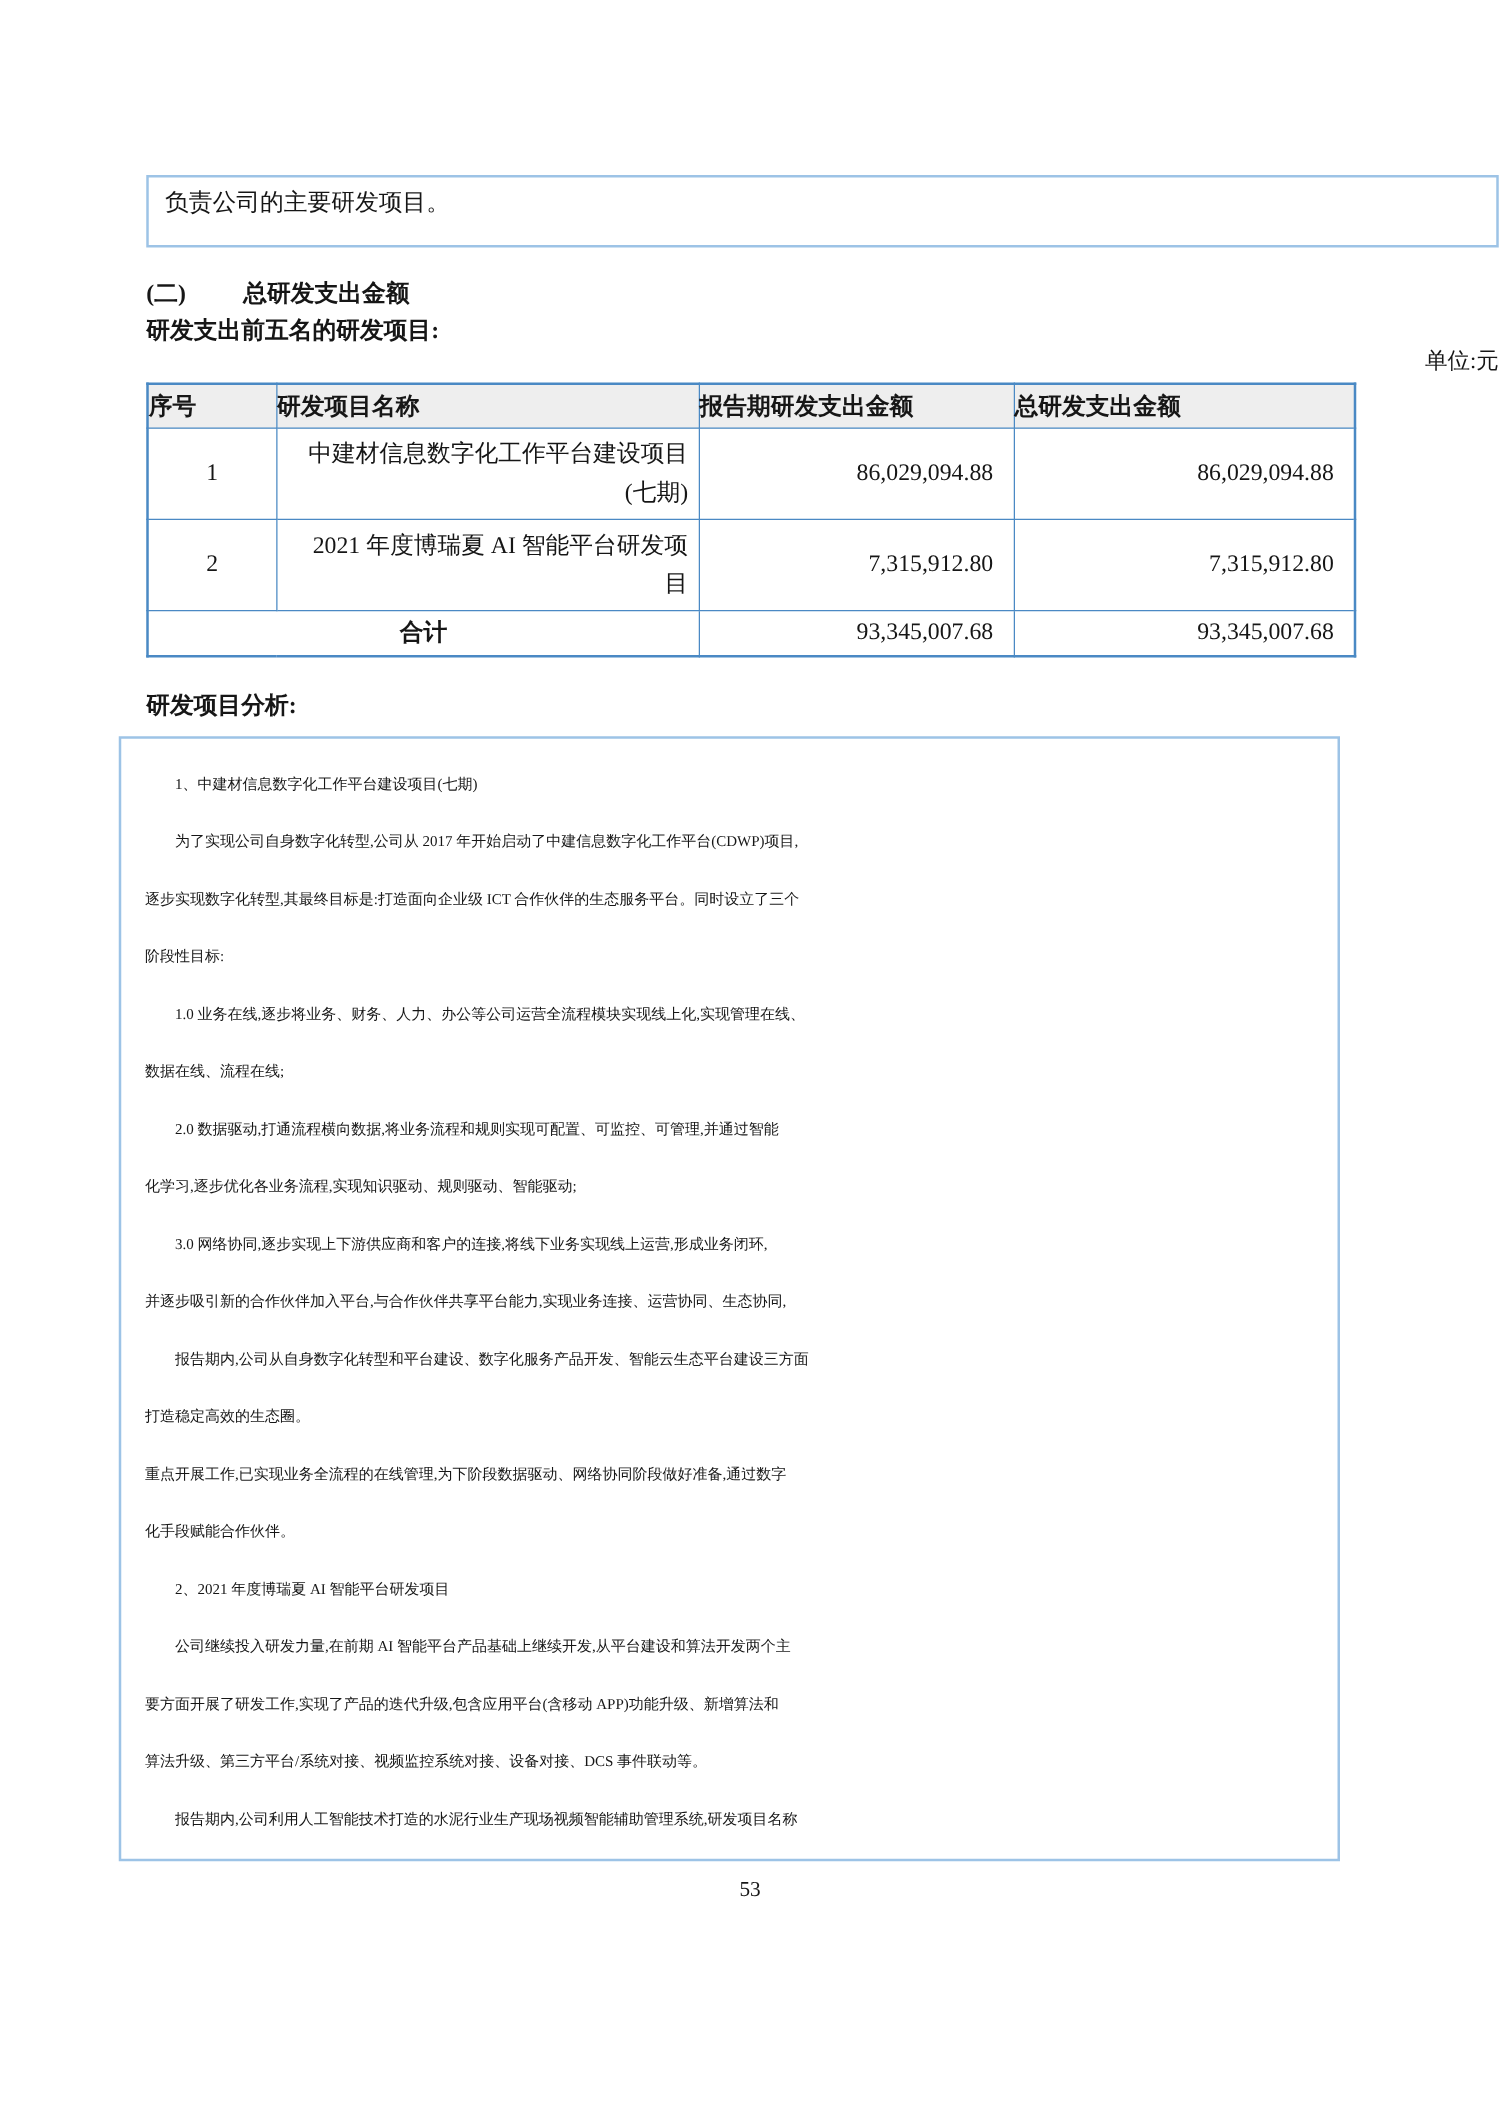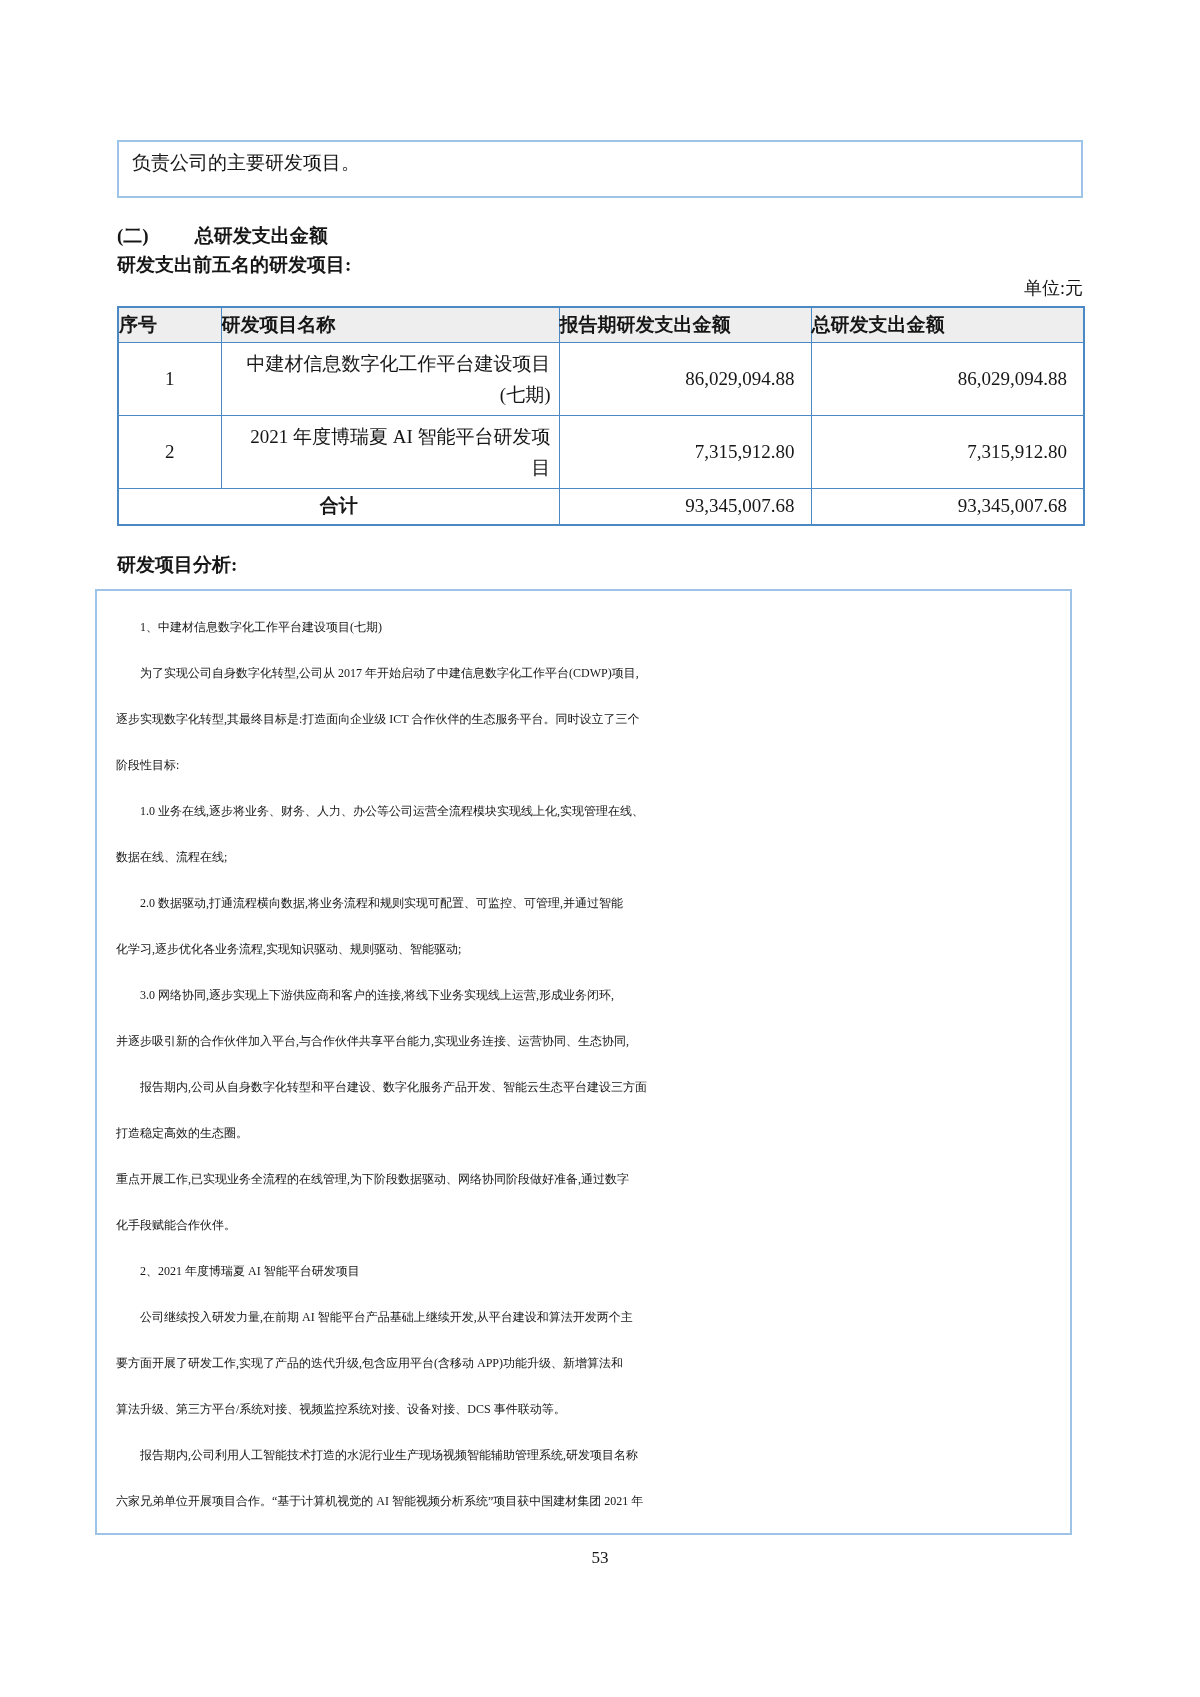--- a/index.html
+++ b/index.html
@@ -7,21 +7,21 @@
     position:relative;
     width:1200px; height:1697px;
     margin:0 auto;
     background:#ffffff;
     box-sizing:border-box;
     padding-top:140px;
     font-family:"Liberation Serif","DejaVu Serif",serif;
     color:#161616;
     overflow:hidden;
   }
-  .blk { margin-left:117px; width:966px; }
+  .blk { margin-left:117px; width:1082px; }
 
   .notice-box {
     box-sizing:border-box;
     border:2px solid #9dc3e6;
     height:58px;
     padding:9px 13px;
     font-size:19px;
     line-height:24px;
   }
 
@@ -170,18 +170,17 @@
     <div class="analysis-line">并逐步吸引新的合作伙伴加入平台,与合作伙伴共享平台能力,实现业务连接、运营协同、生态协同,</div>
     <div class="analysis-line">　　报告期内,公司从自身数字化转型和平台建设、数字化服务产品开发、智能云生态平台建设三方面</div>
     <div class="analysis-line">打造稳定高效的生态圈。</div>
     <div class="analysis-line">重点开展工作,已实现业务全流程的在线管理,为下阶段数据驱动、网络协同阶段做好准备,通过数字</div>
     <div class="analysis-line">化手段赋能合作伙伴。</div>
     <div class="analysis-line">　　2、2021 年度博瑞夏 AI 智能平台研发项目</div>
     <div class="analysis-line">　　公司继续投入研发力量,在前期 AI 智能平台产品基础上继续开发,从平台建设和算法开发两个主</div>
     <div class="analysis-line">要方面开展了研发工作,实现了产品的迭代升级,包含应用平台(含移动 APP)功能升级、新增算法和</div>
     <div class="analysis-line">算法升级、第三方平台/系统对接、视频监控系统对接、设备对接、DCS 事件联动等。</div>
     <div class="analysis-line">　　报告期内,公司利用人工智能技术打造的水泥行业生产现场视频智能辅助管理系统,研发项目名称</div>
-    <div class="analysis-line">六家兄弟单位开展项目合作。“基于计算机视觉的 AI 智能视频分析系统”项目获中国建材集团 2021 年</div>
   </div>
 
   <div class="page-number">53</div>
 
 </div>
 
 </body></html>

